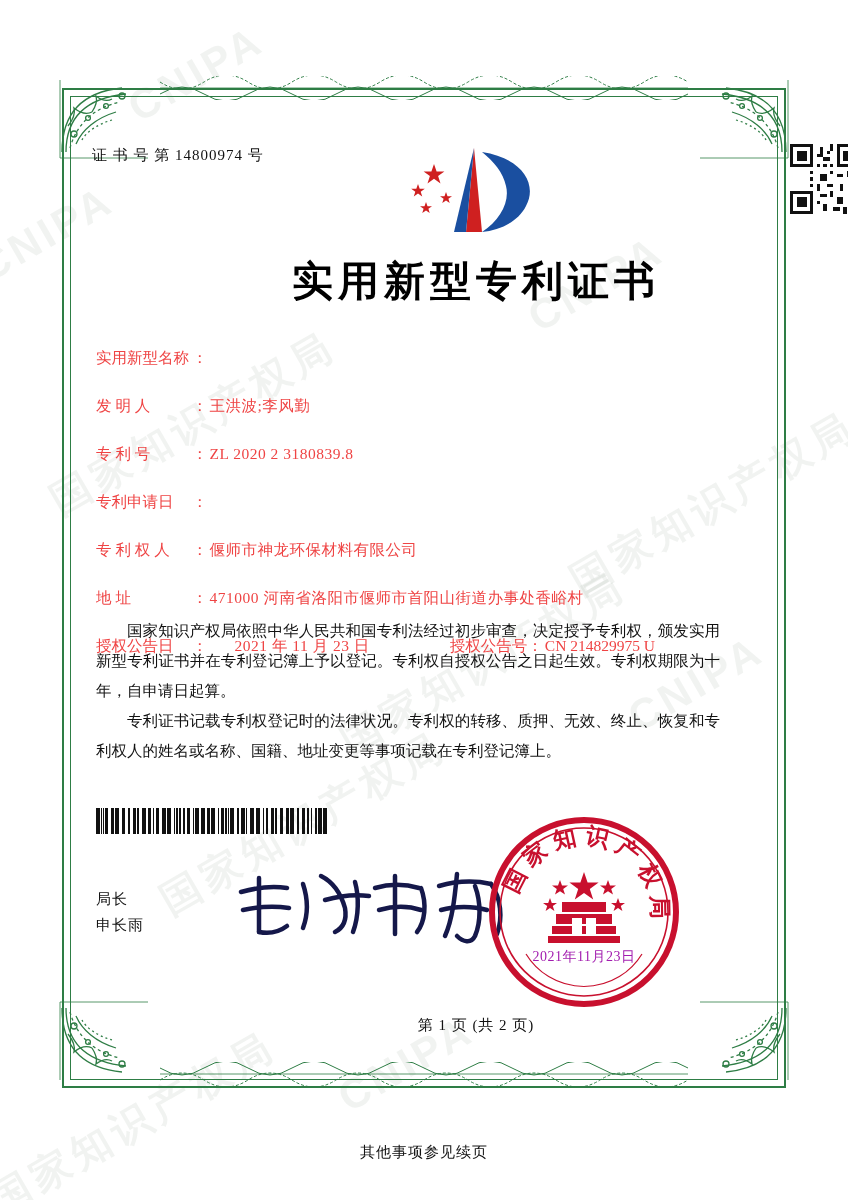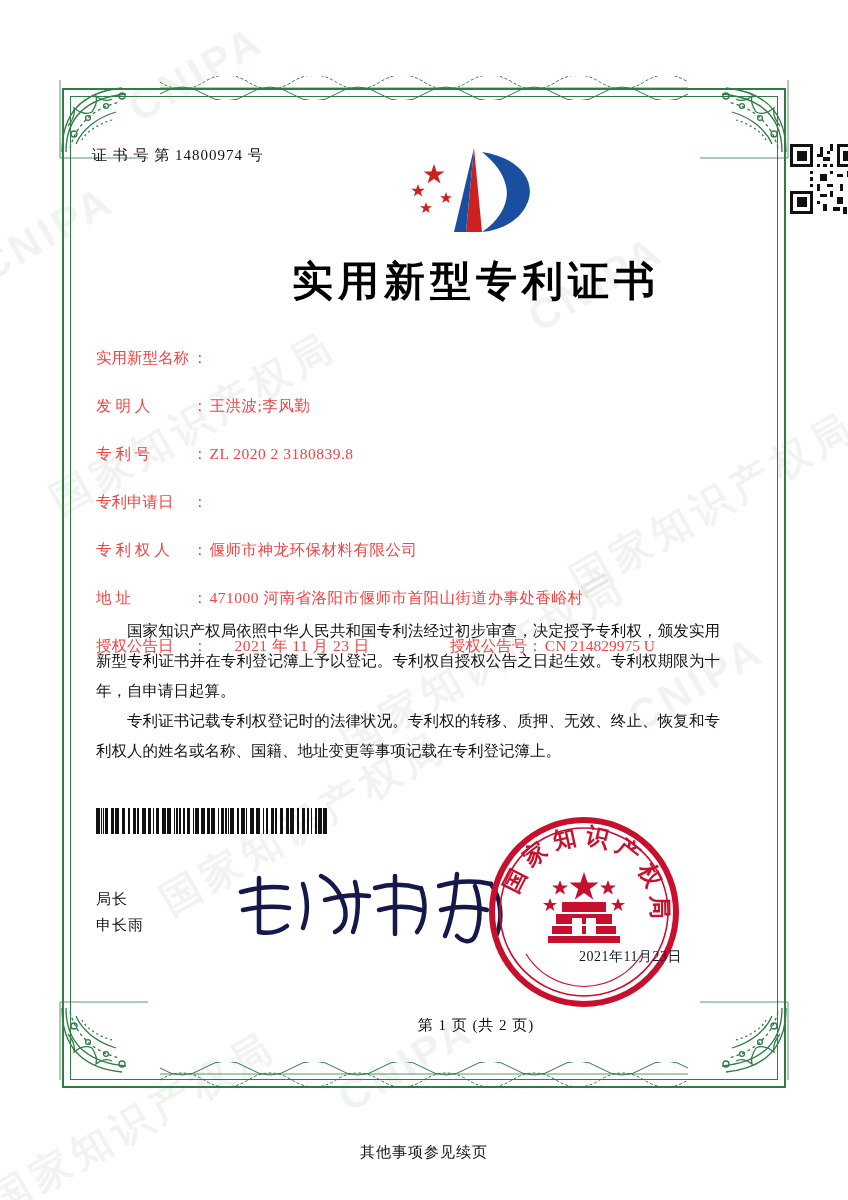--- a/index.html
+++ b/index.html
@@ -219,23 +219,23 @@
     left: 432px;
     top: 718px;
     width: 196px;
     height: 196px;
   }
   .seal-date {
     position: absolute;
     left: 432px;
     top: 852px;
     width: 196px;
-    text-align: right;
+    text-align: center;
     font-size: 14px;
-    color: #0f172a;
+    color: #a21caf;
     letter-spacing: 0.5px;
     z-index: 6;
   }
 
   .page-no {
     position: absolute;
     left: 0; right: 0;
     top: 920px;
     text-align: center;
     font-size: 15px;

